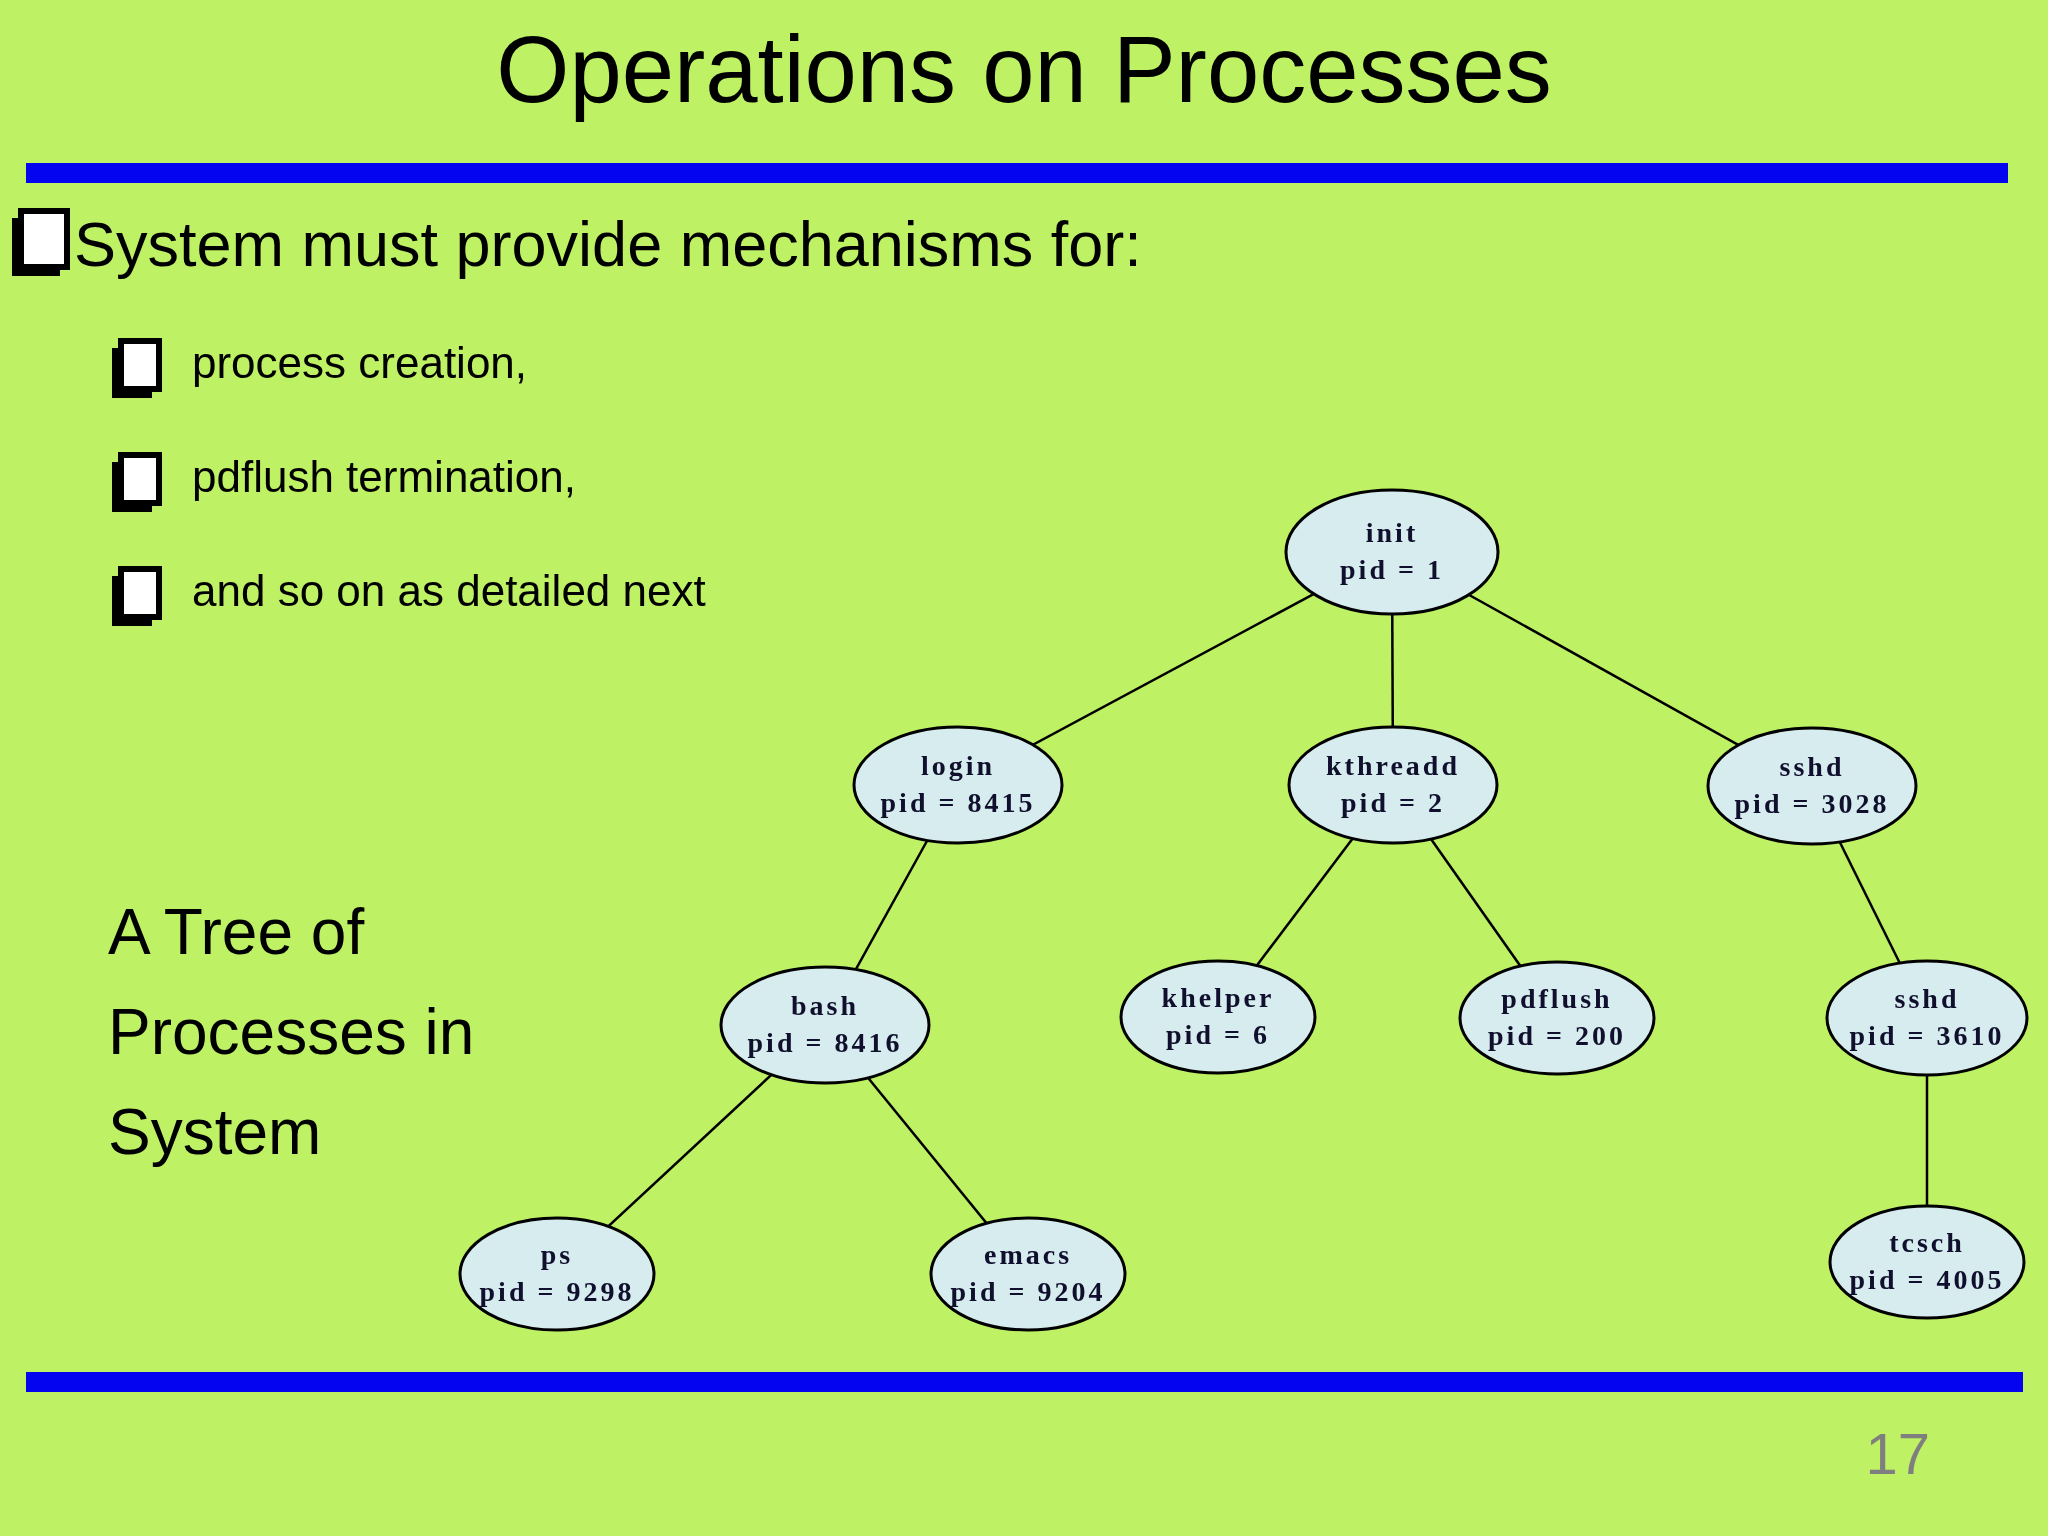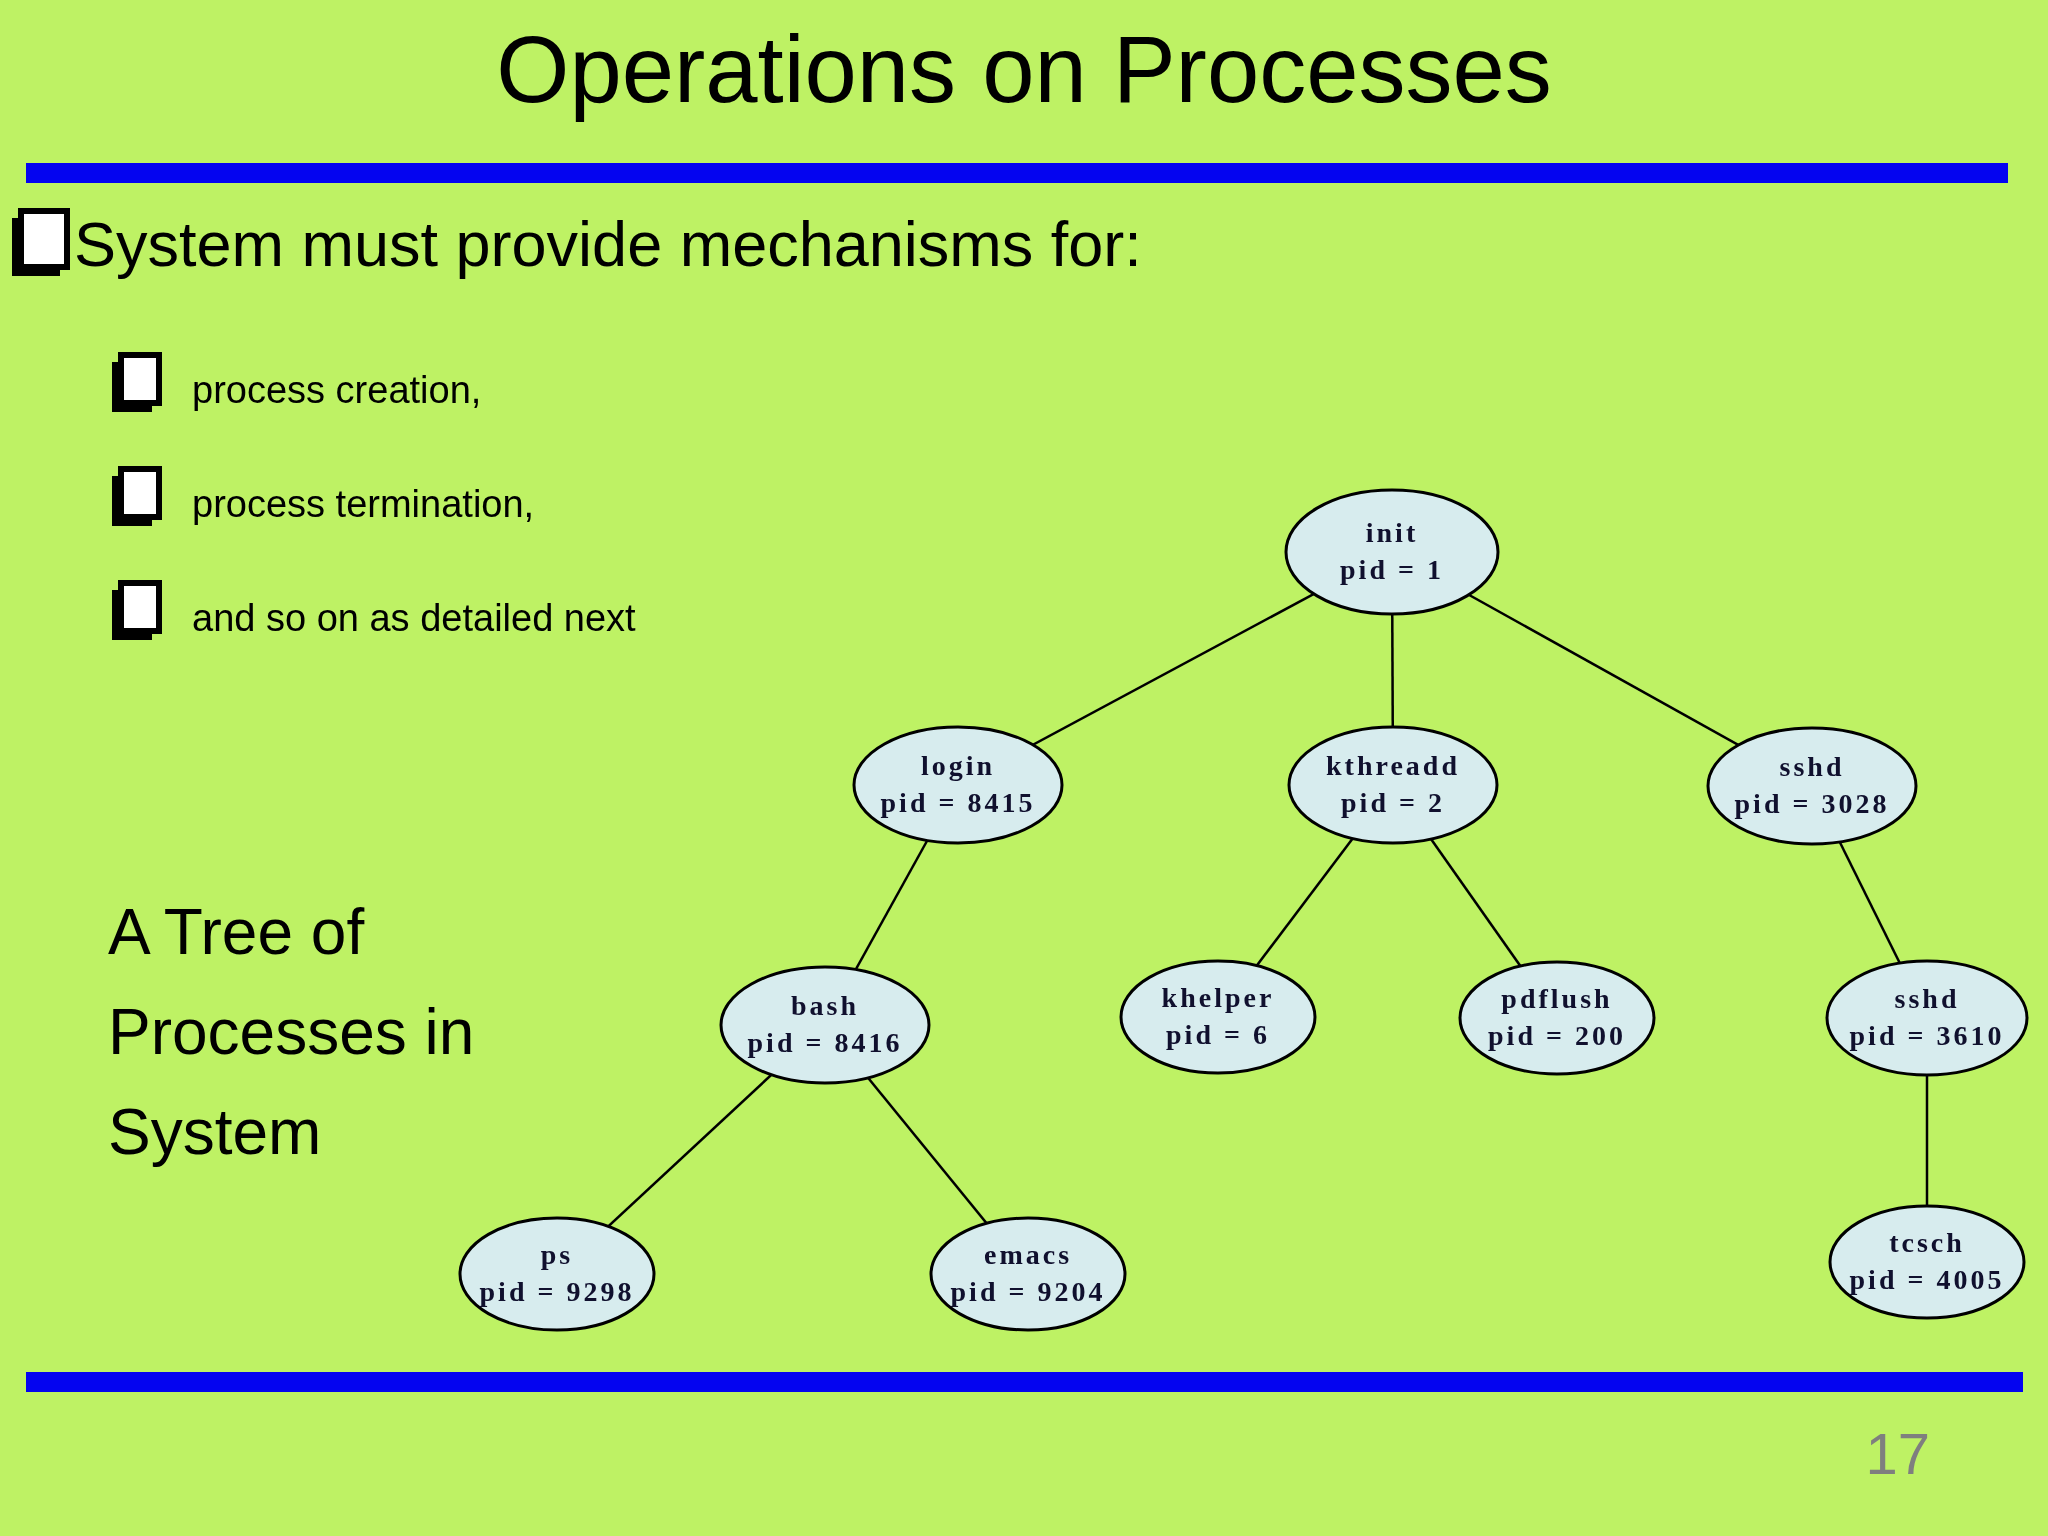--- a/index.html
+++ b/index.html
@@ -36,23 +36,23 @@
     display:inline-block;background:#fff;
     border:6px solid #000;
     box-shadow:-8px 8px 0 -2px #000;
     box-sizing:border-box;
   }
   .checkbox-lg{width:52px;height:62px;margin-right:4px;margin-bottom:8px;}
   .checkbox-sm{width:44px;height:54px;margin-right:30px;margin-bottom:6px;}
 
   .sub-bullets{position:absolute;left:118px;top:338px;}
   .sub-bullet{
-    display:flex;align-items:flex-end;
+    display:flex;align-items:flex-start;
     height:74px;margin-bottom:40px;
-    font-size:38px;
+    font-size:44px;
   }
 
   .caption{
     position:absolute;left:108px;top:882px;width:460px;
     font-size:64px;line-height:100px;
   }
 
   .page-number{
     position:absolute;top:1420px;right:118px;
     font-size:58px;
@@ -84,21 +84,21 @@
     <span>System must provide mechanisms for:</span>
   </div>
 
   <div class="sub-bullets">
     <div class="sub-bullet">
       <span class="checkbox checkbox-sm"></span>
       <span>process creation,</span>
     </div>
     <div class="sub-bullet">
       <span class="checkbox checkbox-sm"></span>
-      <span>process termination,</span>
+      <span>pdflush termination,</span>
     </div>
     <div class="sub-bullet">
       <span class="checkbox checkbox-sm"></span>
       <span>and so on as detailed next</span>
     </div>
   </div>
 
   <div class="caption">
     <div>A Tree of</div>
     <div>Processes in</div>

